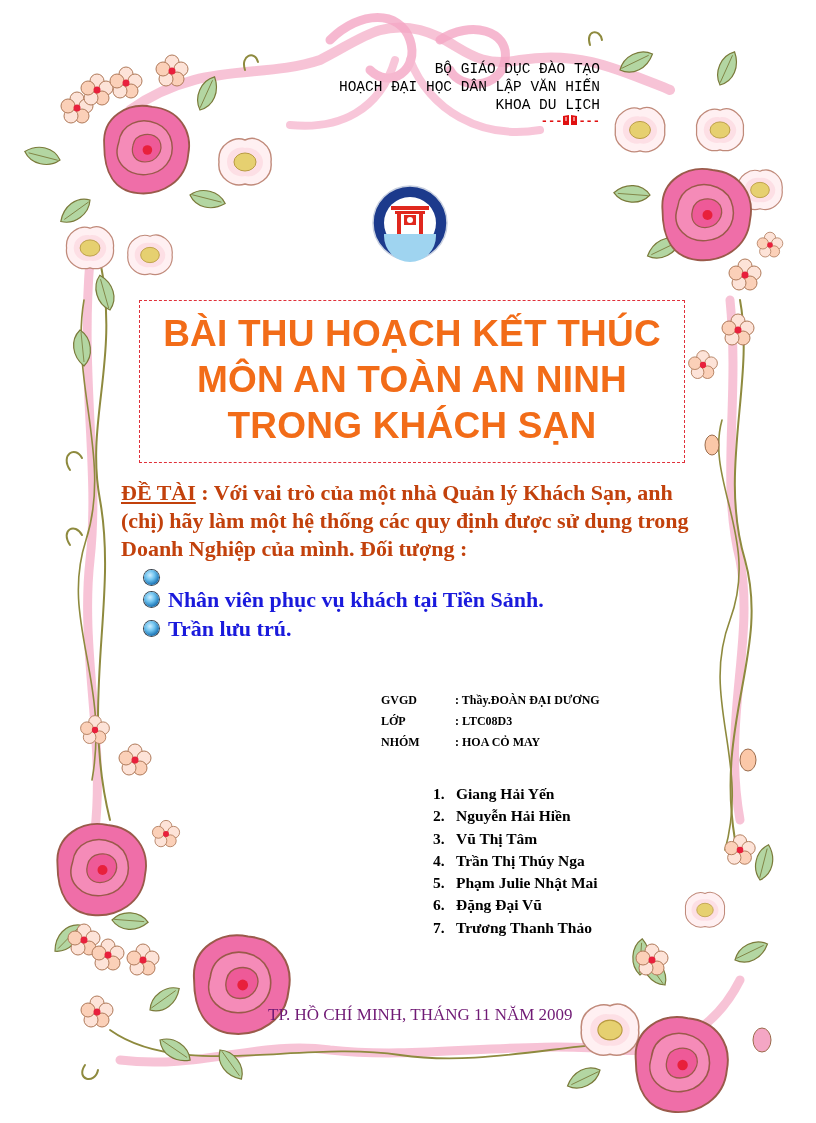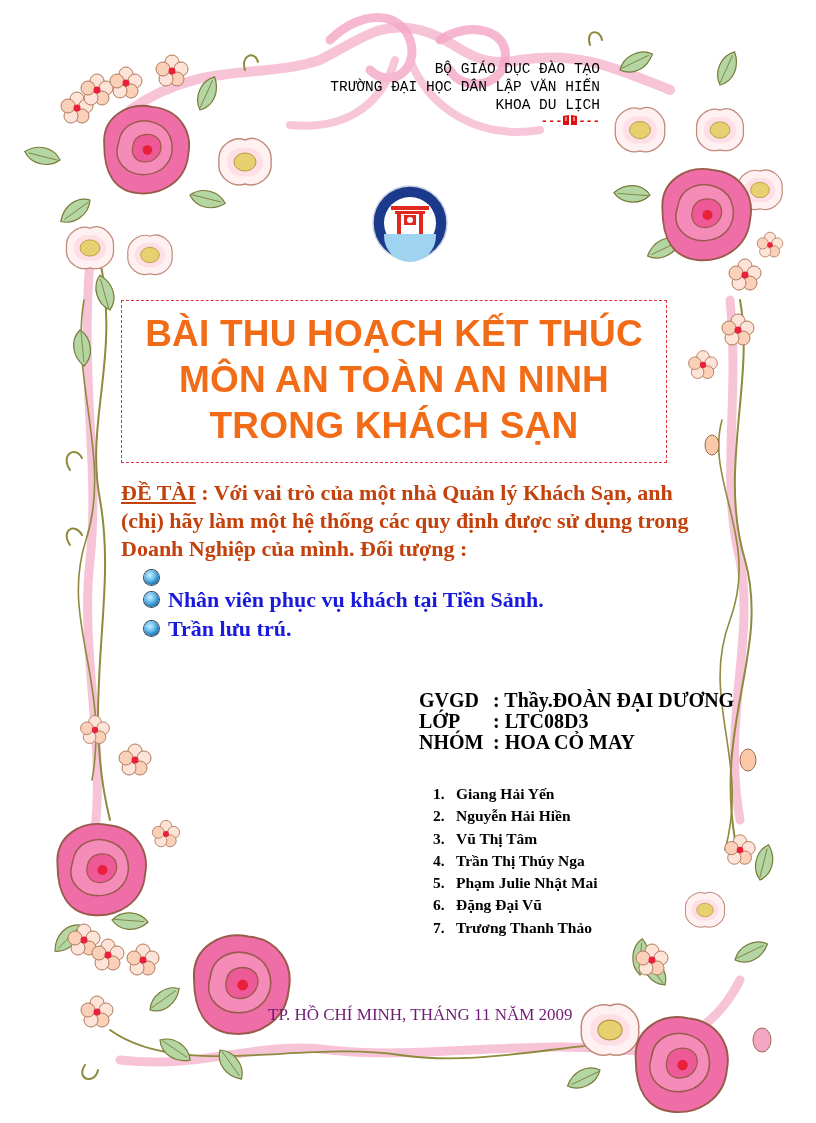--- a/index.html
+++ b/index.html
@@ -7,37 +7,37 @@
     .page { position: absolute; left: 0; top: 0; width: 816px; height: 1123px; }
     .frame { position: absolute; left: 0; top: 0; width: 816px; height: 1123px; }
 
     .header { position: absolute; left: 200px; top: 60px; width: 400px; text-align: right;
       font-family: Liberation Mono, monospace; font-size: 14.5px; line-height: 18px; color: #000; }
     .header .divider { color: #e01010; font-size: 12px; font-weight: bold; line-height: 14px; letter-spacing: 0; }
     .header .divider .book { display: inline-block; width: 16px; height: 12px; vertical-align: -1px; }
 
     .logo { position: absolute; left: 371px; top: 184px; width: 78px; height: 78px; }
 
-    .title-box { position: absolute; left: 121px; top: 300px; width: 546px; height: 163px;
+    .title-box { position: absolute; left: 139px; top: 300px; width: 546px; height: 163px;
       border: 1.5px dashed #e0303a; box-sizing: border-box; background: rgba(255,255,255,0.92); }
     .title-box .title { font-family: "Liberation Sans", sans-serif; font-weight: bold; color: #f26c18;
       font-size: 37px; line-height: 46px; text-align: center; margin-top: 10px; letter-spacing: 0.2px; }
 
     .topic { position: absolute; left: 121px; top: 479px; width: 580px;
       font-family: "Liberation Serif", serif; font-weight: bold; color: #c2410c; font-size: 22px; line-height: 28px; }
     .topic .label { text-decoration: underline; }
     .bullets { position: absolute; left: 144px; top: 570px; width: 500px;
       font-family: "Liberation Serif", serif; font-weight: bold; color: #1a1adc; font-size: 22px; line-height: 29px; }
     .bullets .row { display: flex; align-items: center; }
     .bullets .dot { width: 15px; height: 15px; border-radius: 50%; margin-right: 9px;
       background: radial-gradient(circle at 40% 35%, #cfeeff 0%, #6fc3ef 35%, #1f78b8 70%, #2b3a48 100%);
       box-shadow: 0 0 0 1px #3c4650; }
 
     .info { position: absolute; left: 381px; top: 690px; font-family: "Liberation Serif", serif;
-      font-weight: bold; font-size: 20px; line-height: 21px; color: #000; margin-left: 38px; }
+      font-weight: bold; font-size: 12px; line-height: 21px; color: #000; }
     .info .row { display: flex; }
     .info .k { width: 74px; }
 
     .members { position: absolute; left: 433px; top: 783px; font-family: "Liberation Serif", serif;
       font-weight: bold; font-size: 15.5px; line-height: 22.3px; color: #000; }
     .members .row { display: flex; }
     .members .n { width: 23px; }
 
     .footer { position: absolute; left: 268px; top: 1005px; font-family: "Liberation Serif", serif;
       font-size: 17px; color: #701a75; white-space: nowrap; }
@@ -153,21 +153,21 @@
     <use href="#blossom" transform="translate(740,850) scale(0.95)"></use>
     <use href="#leaf" transform="translate(760,880) rotate(-70)"></use>
     <use href="#leaf" transform="translate(735,960) rotate(-20)"></use>
     <ellipse cx="762" cy="1040" rx="9" ry="12" fill="#f4a6c4" stroke="#9a6a4a" stroke-width="1"></ellipse>
     <ellipse cx="748" cy="760" rx="8" ry="11" fill="#fbc8a8" stroke="#9a6a4a" stroke-width="1"></ellipse>
     <ellipse cx="712" cy="445" rx="7" ry="10" fill="#fbc8a8" stroke="#9a6a4a" stroke-width="1"></ellipse>
   </svg>
 
   <div class="header">
     <div>BỘ GIÁO DỤC ĐÀO TẠO</div>
-    <div>TRƯỜNG ĐẠI HỌC DÂN LẬP VĂN HIẾN</div>
+    <div>HOẠCH ĐẠI HỌC DÂN LẬP VĂN HIẾN</div>
     <div>KHOA DU LỊCH</div>
     <div class="divider">
       <span>---</span><svg class="book" viewBox="0 0 16 12">
           <path d="M1,2 L7,1 L7,11 L1,11Z M9,1 L15,2 L15,11 L9,11Z" fill="#e01010"></path>
           <path d="M3,4 L5,4 M3,6 L5,6 M11,4 L13,4 M11,6 L13,6" stroke="#fff" stroke-width="1"></path>
         </svg><span>---</span>
     </div>
   </div>
 
   <svg class="logo" viewBox="0 0 78 78">

